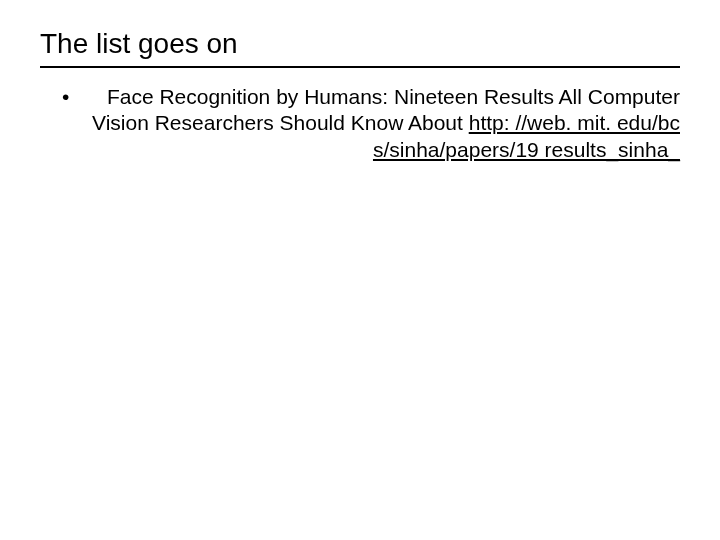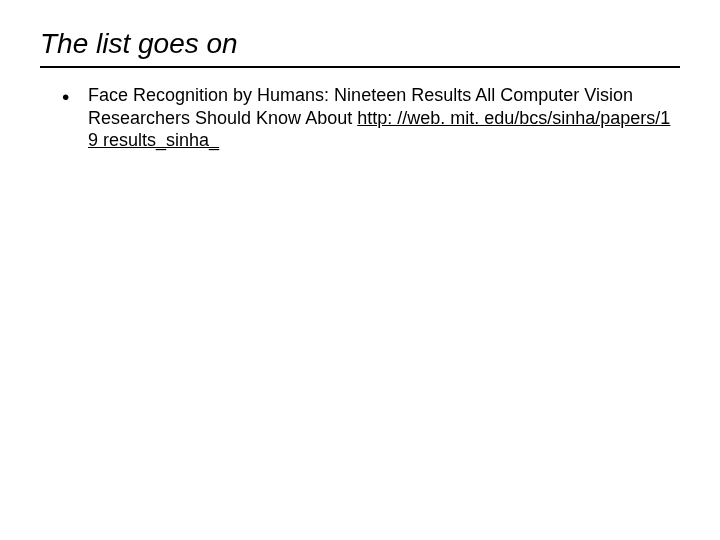--- a/index.html
+++ b/index.html
@@ -14,31 +14,31 @@
       font-family: Arial, Helvetica, sans-serif;
       color: #000000;
       padding: 28px 40px;
     }
     .slide-title {
       font-size: 28px;
       font-weight: normal;
       padding-bottom: 6px;
       border-bottom: 2px solid #000000;
       margin-bottom: 16px;
-      font-style: italic;
     }
     .bullet-list {
       list-style: none;
       padding-left: 20px;
     }
     .bullet-item {
       position: relative;
       padding-left: 28px;
-      font-size: 18px;
+      font-size: 21px;
       line-height: 1.25;
+      text-align: right;
     }
     .bullet-item::before {
       content: "•";
       position: absolute;
       left: 2px;
       top: 0;
       font-size: 21px;
     }
     .link {
       text-decoration: underline;

